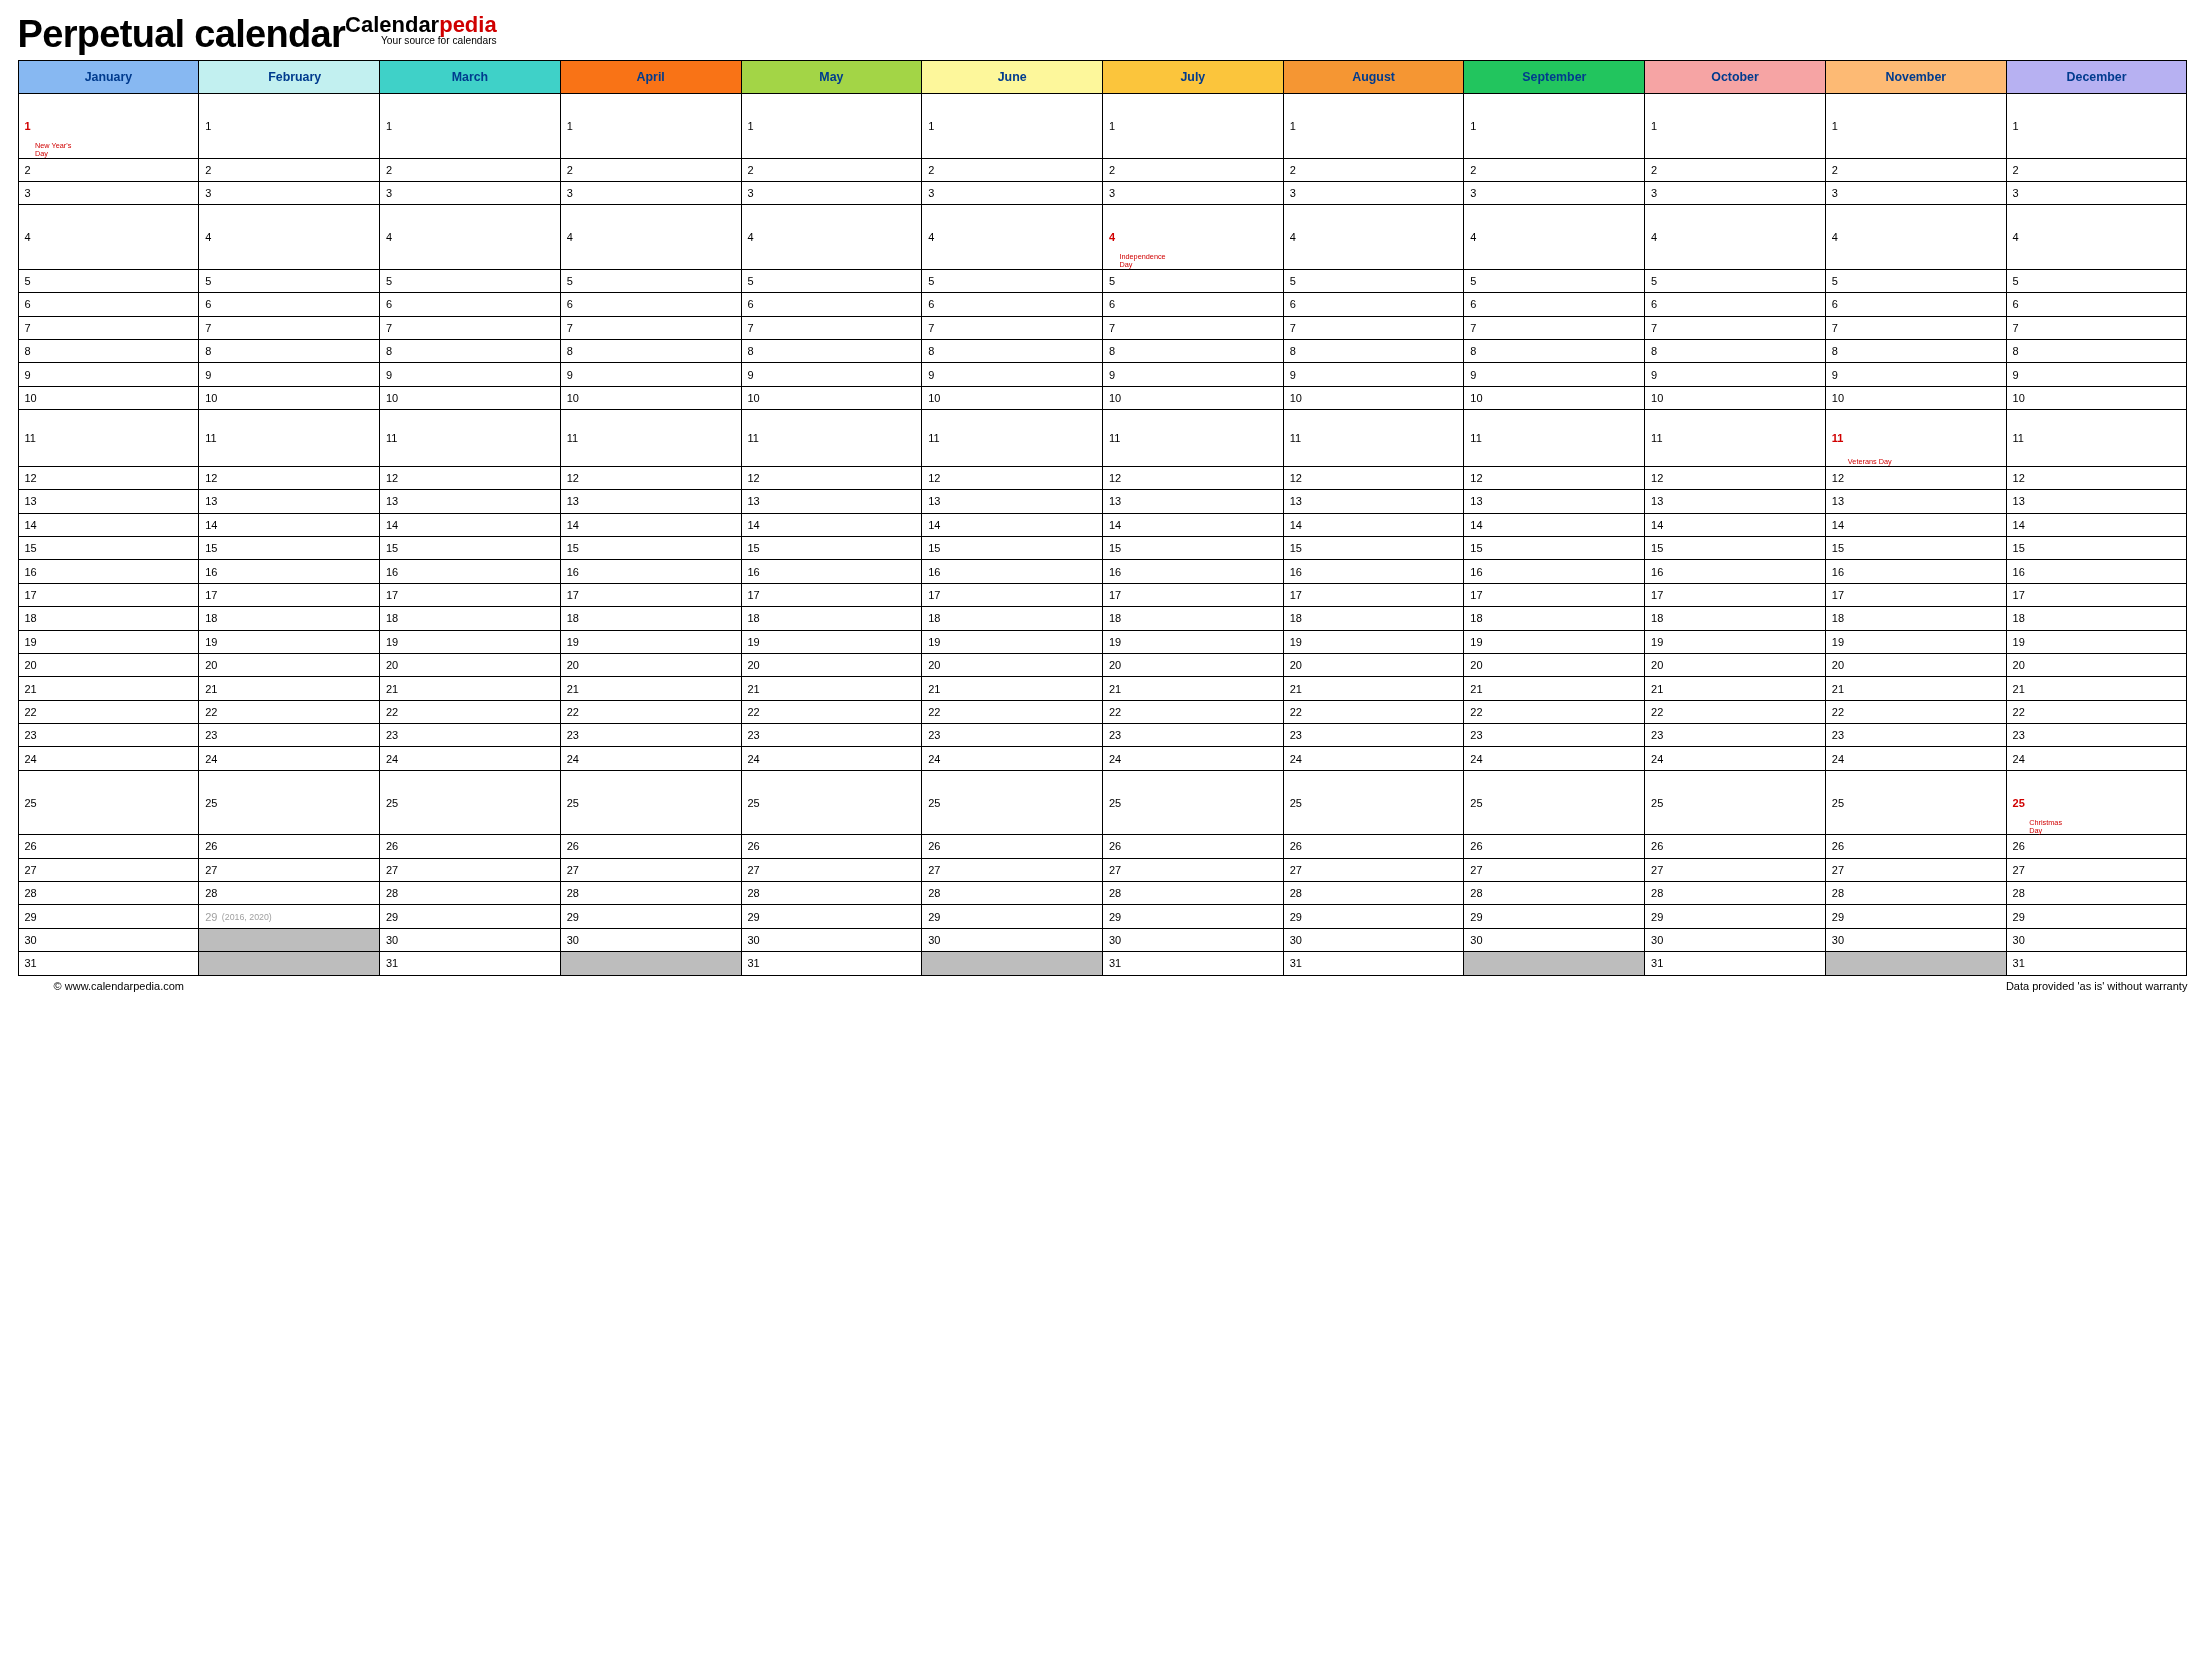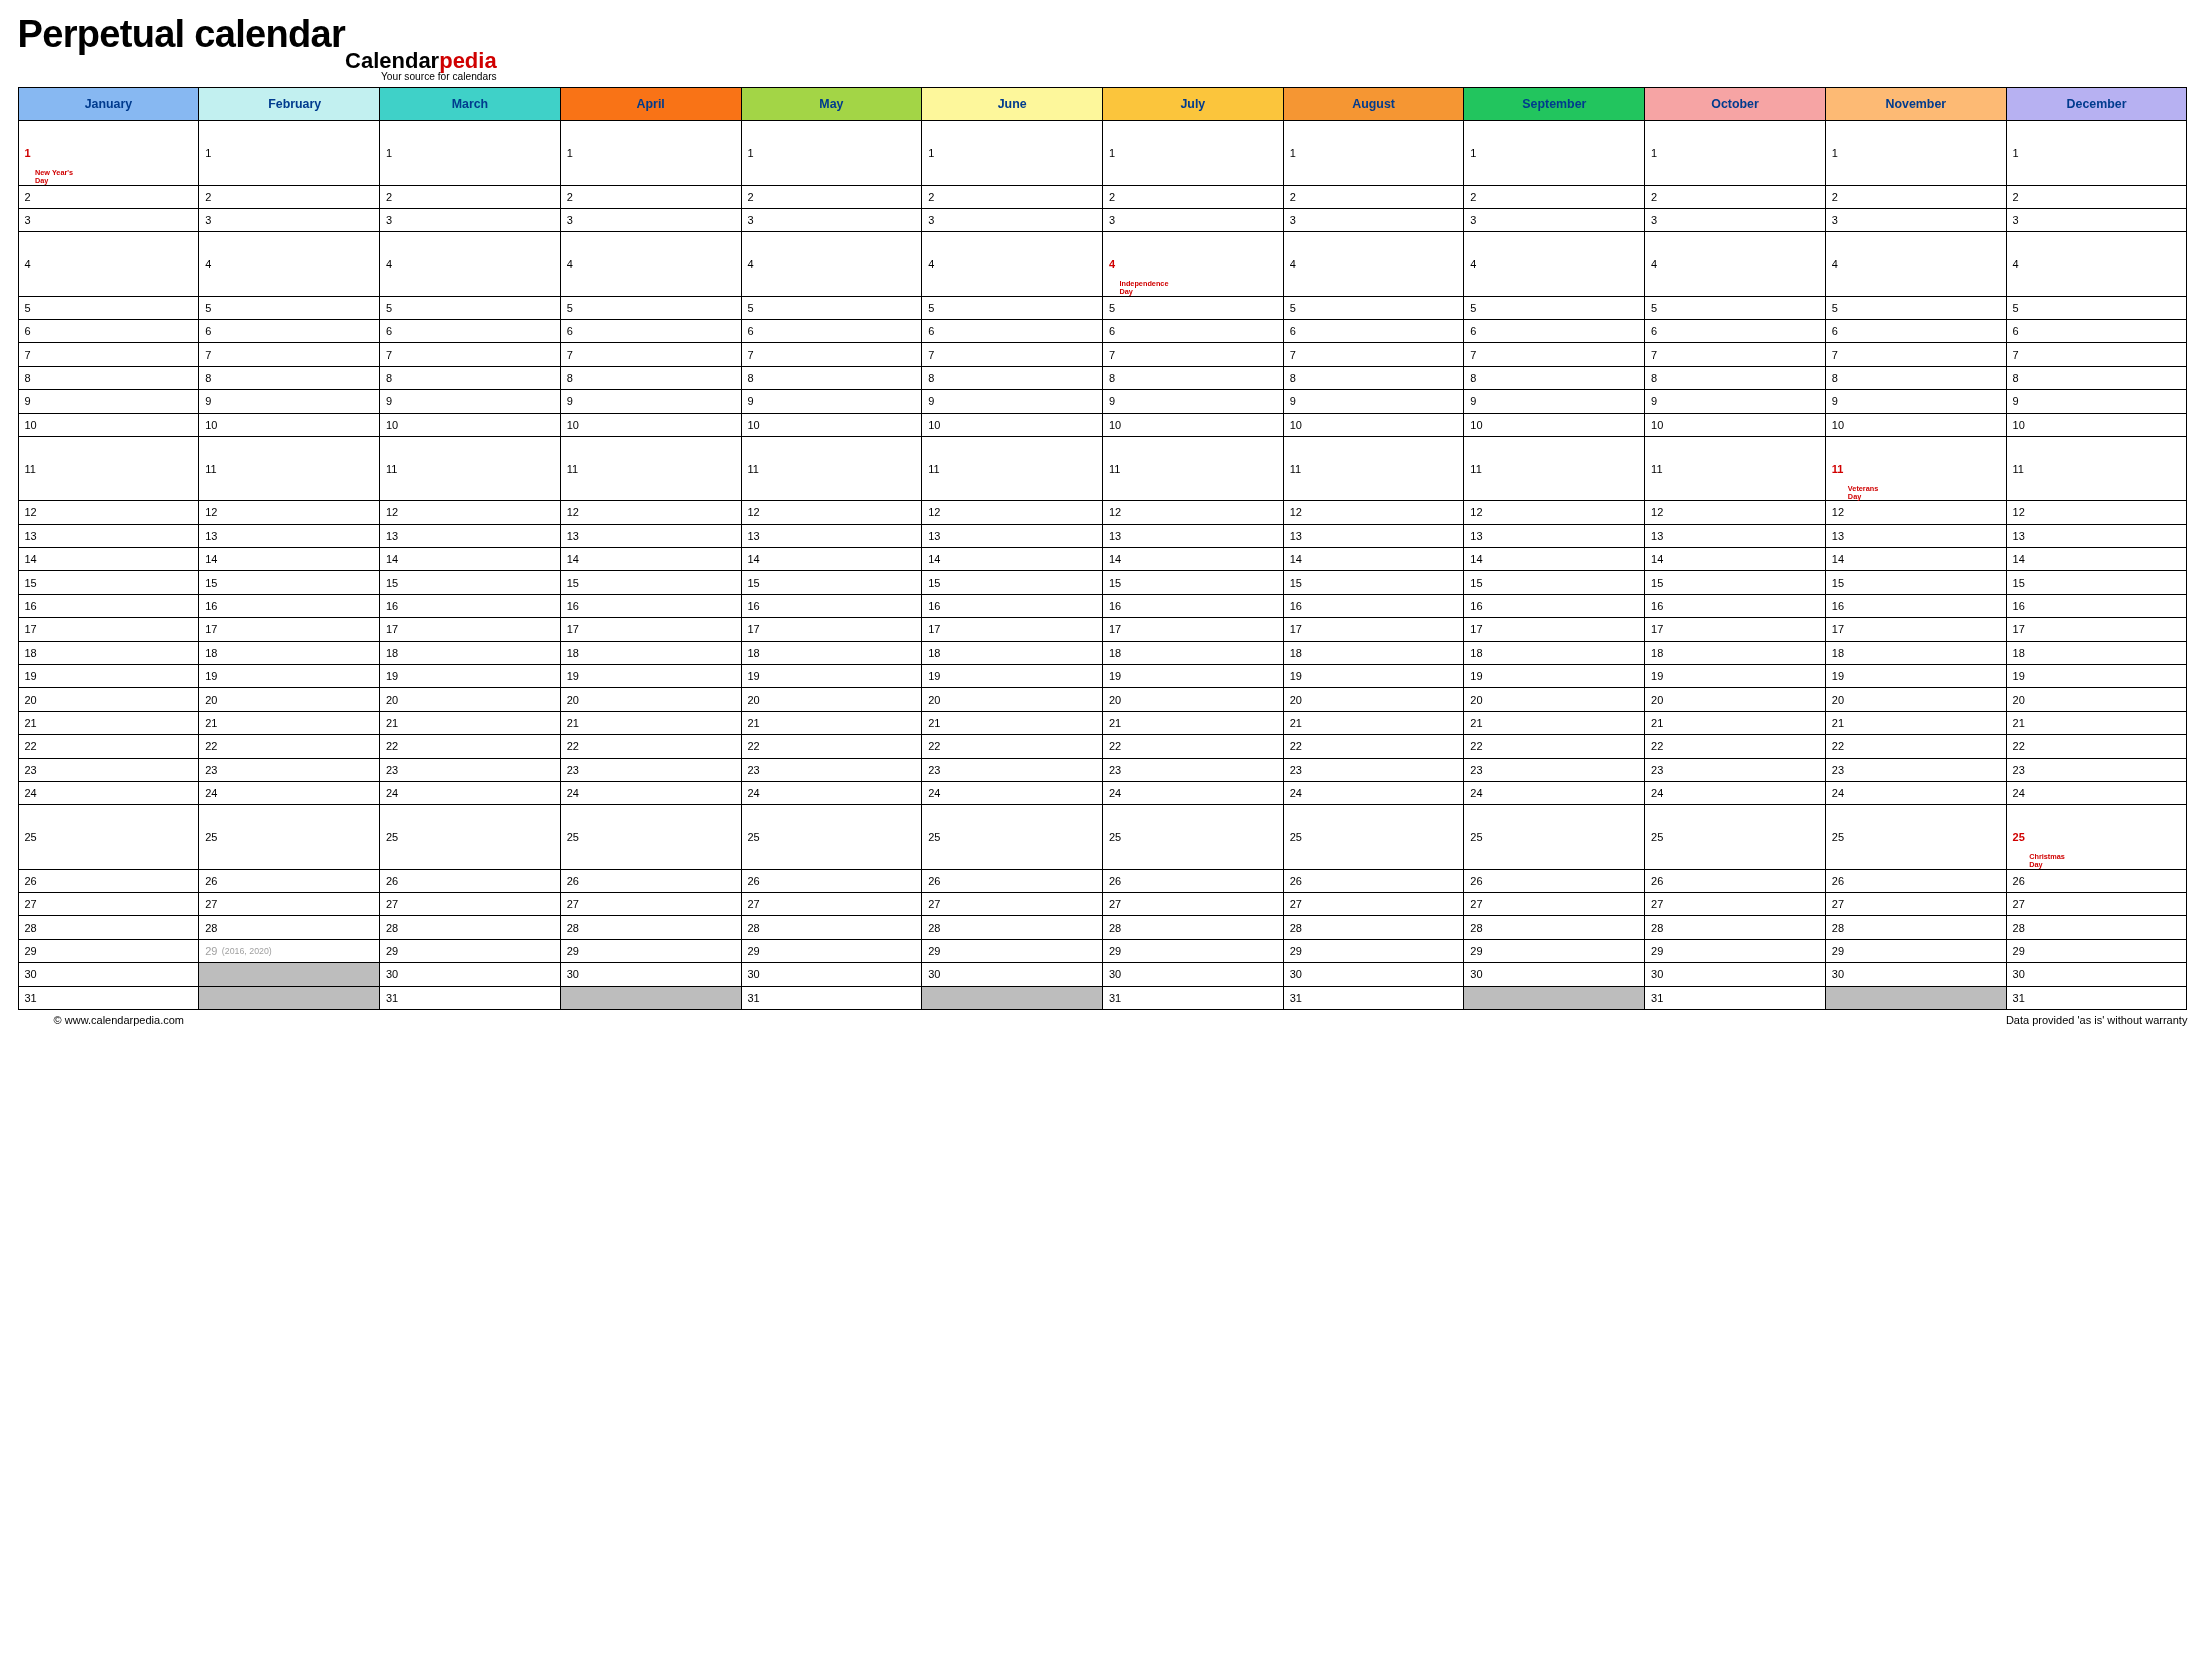--- a/index.html
+++ b/index.html
@@ -21,21 +21,20 @@
     letter-spacing: -0.7px;
   }
   .brand {
     text-align: right;
     line-height: 1.05;
   }
   .brand-main {
     font-size: 22px;
     font-weight: bold;
     color: #000;
-    margin-top: 36px;
   }
   .brand-accent { color: #d00000; }
   .brand-sub {
     font-size: 10.2px;
     color: #000;
   }
   table {
     border-collapse: collapse;
     width: 100%;
     table-layout: fixed;
@@ -65,21 +64,21 @@
     height: 100%;
   }
   td .num { font-weight: normal; }
   td.disabled { background: #bdbdbd; }
   td.leap .num { color: #a0a0a0; }
   td.leap .note { color: #a0a0a0; font-size: 8.8px; }
   td.holiday .num { color: #d00000; font-weight: bold; }
   td.holiday .hol {
     color: #d00000;
     font-size: 7.3px;
-    font-weight: bold;
+    font-weight: normal;
     line-height: 1.05;
     max-width: 44px;
     margin-top: 48px;
   }
   .footer {
     display: flex;
     justify-content: space-between;
     margin-top: 4.4px;
     font-size: 11px;
     color: #000;

